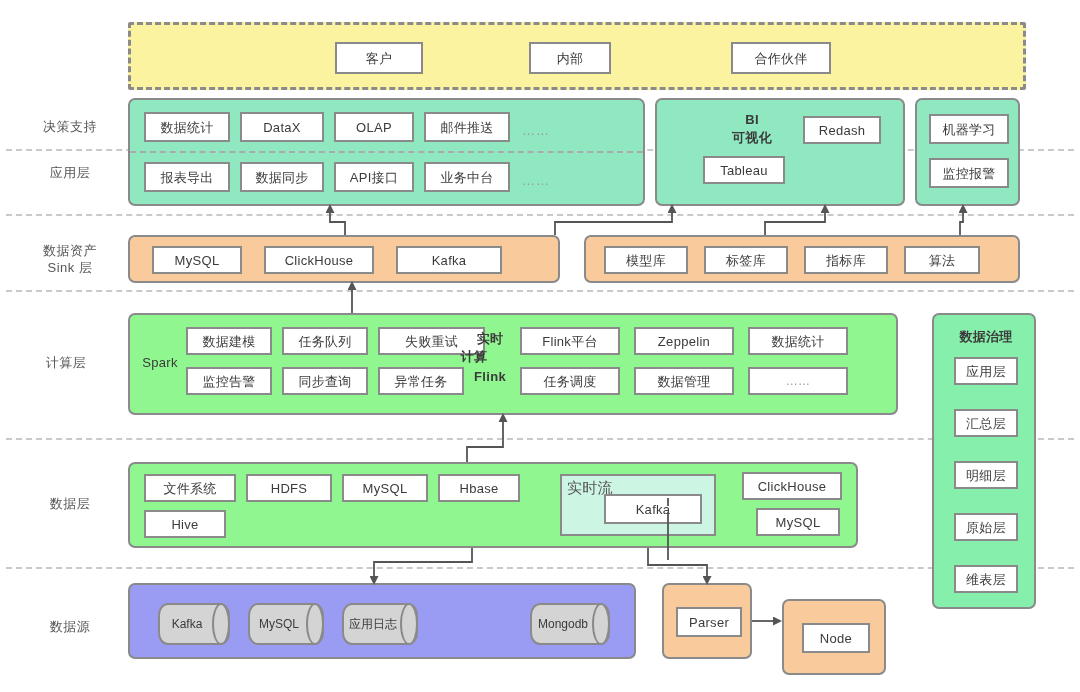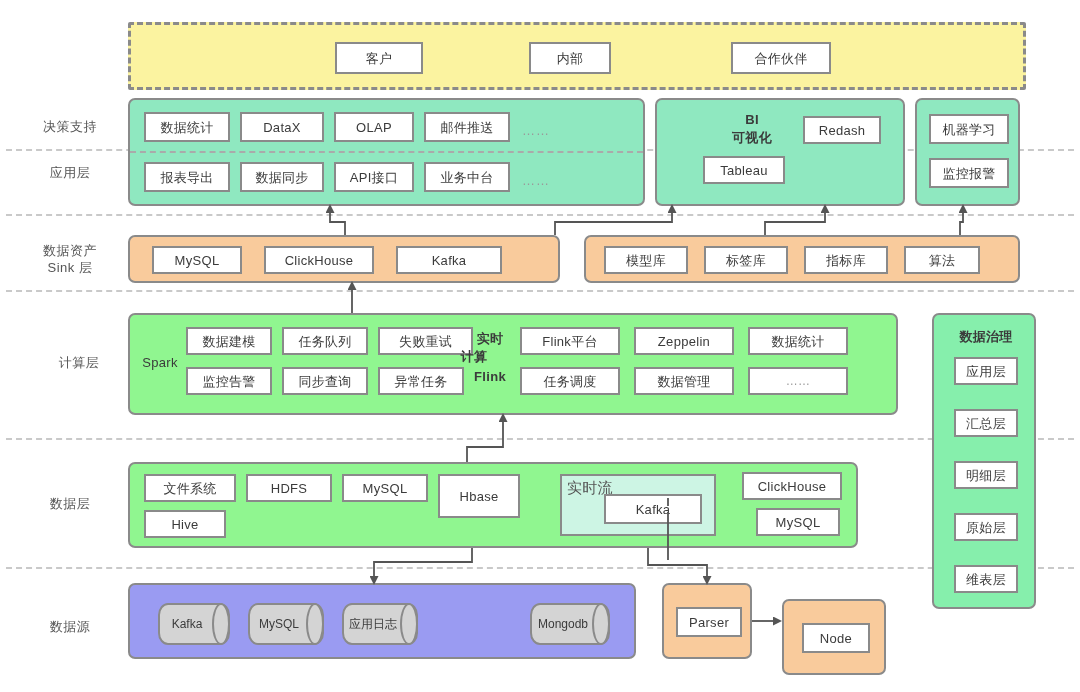--- a/index.html
+++ b/index.html
@@ -71,21 +71,21 @@
   <div class="sep" style="top:290px;"></div>
   <div class="sep" style="top:438px;"></div>
   <div class="sep" style="top:567px;"></div>
 
   <div class="rowlabel" style="left:14px;top:118px;">决策支持</div>
   <div class="rowlabel" style="left:14px;top:164px;">应用层</div>
   <div class="rowlabel" style="left:14px;top:242px;">
     <div>数据资产</div>
     <div>Sink 层</div>
   </div>
-  <div class="rowlabel" style="left:23px;top:354px;">计算层</div>
+  <div class="rowlabel" style="left:10px;top:354px;">计算层</div>
   <div class="rowlabel" style="left:14px;top:495px;">数据层</div>
   <div class="rowlabel" style="left:14px;top:618px;">数据源</div>
 
   <div class="band yellow" style="left:128px;top:22px;width:898px;height:68px;">
     <div class="chip" style="left:204px;top:17px;width:88px;height:32px;">客户</div>
     <div class="chip" style="left:398px;top:17px;width:82px;height:32px;">内部</div>
     <div class="chip" style="left:600px;top:17px;width:100px;height:32px;">合作伙伴</div>
   </div>
 
   <div class="band mint" style="left:128px;top:98px;width:517px;height:108px;">
@@ -128,21 +128,21 @@
     <div class="chip" style="left:118px;top:9px;width:84px;height:28px;">标签库</div>
     <div class="chip" style="left:218px;top:9px;width:84px;height:28px;">指标库</div>
     <div class="chip" style="left:318px;top:9px;width:76px;height:28px;">算法</div>
   </div>
 
   <div class="band green" style="left:128px;top:313px;width:770px;height:102px;">
     <div class="txt" style="left:6px;top:40px;width:48px;">Spark</div>
 
     <div class="chip" style="left:56px;top:12px;width:86px;height:28px;">数据建模</div>
     <div class="chip" style="left:152px;top:12px;width:86px;height:28px;">任务队列</div>
-    <div class="chip" style="left:248px;top:12px;width:95px;height:28px;">失败重试</div>
+    <div class="chip" style="left:248px;top:12px;width:107px;height:28px;">失败重试</div>
 
     <div class="chip" style="left:56px;top:52px;width:86px;height:28px;">监控告警</div>
     <div class="chip" style="left:152px;top:52px;width:86px;height:28px;">同步查询</div>
     <div class="chip" style="left:248px;top:52px;width:86px;height:28px;">异常任务</div>
 
     <div class="txt bold" style="left:338px;top:16px;width:44px;">实时</div>
     <div class="txt bold" style="left:322px;top:34px;width:44px;">计算</div>
     <div class="txt bold" style="left:338px;top:54px;width:44px;">Flink</div>
 
     <div class="chip" style="left:390px;top:12px;width:100px;height:28px;">Flink平台</div>
@@ -160,21 +160,21 @@
     <div class="chip" style="left:20px;top:94px;width:64px;height:28px;">汇总层</div>
     <div class="chip" style="left:20px;top:146px;width:64px;height:28px;">明细层</div>
     <div class="chip" style="left:20px;top:198px;width:64px;height:28px;">原始层</div>
     <div class="chip" style="left:20px;top:250px;width:64px;height:28px;">维表层</div>
   </div>
 
   <div class="band green" style="left:128px;top:462px;width:730px;height:86px;">
     <div class="chip" style="left:14px;top:10px;width:92px;height:28px;">文件系统</div>
     <div class="chip" style="left:116px;top:10px;width:86px;height:28px;">HDFS</div>
     <div class="chip" style="left:212px;top:10px;width:86px;height:28px;">MySQL</div>
-    <div class="chip" style="left:308px;top:10px;width:82px;height:44px;">Hbase</div>
+    <div class="chip" style="left:308px;top:10px;width:82px;height:28px;">Hbase</div>
     <div class="chip" style="left:14px;top:46px;width:82px;height:28px;">Hive</div>
 
     <div class="abs" style="left:430px;top:10px;width:156px;height:62px;
                             background:#cdf5e4;border:2px solid #8a8a8a;">
       <div class="txt tiny" style="left:5px;top:4px;width:50px;">实时流</div>
       <div class="chip" style="left:42px;top:18px;width:98px;height:30px;">Kafka</div>
     </div>
 
     <div class="chip" style="left:612px;top:8px;width:100px;height:28px;">ClickHouse</div>
     <div class="chip" style="left:626px;top:44px;width:84px;height:28px;">MySQL</div>

